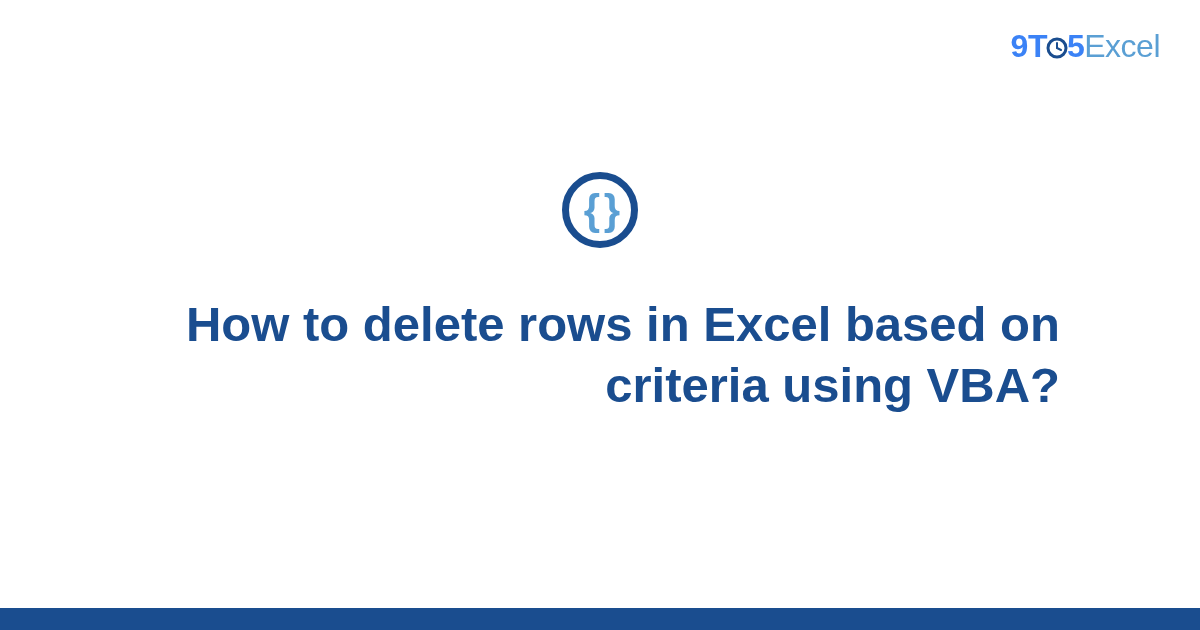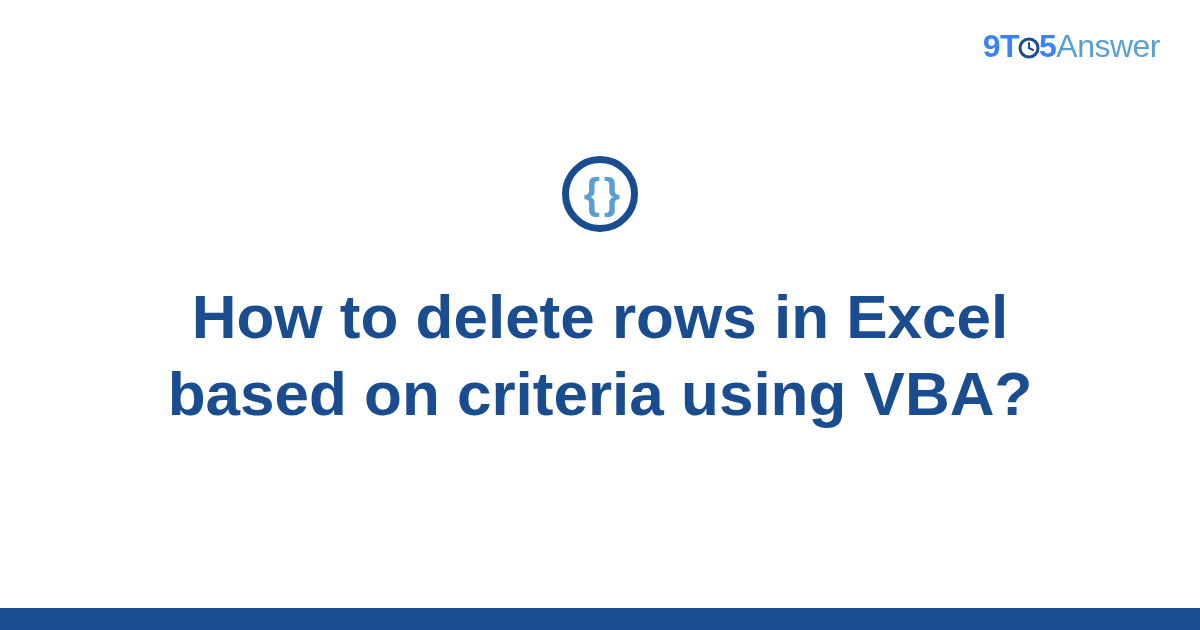--- a/index.html
+++ b/index.html
@@ -58,24 +58,24 @@
     }
     .braces {
       font-size: 42px;
       font-weight: 700;
       color: #5a9fd4;
       letter-spacing: -4px;
       line-height: 1;
       font-family: "Segoe UI", Arial, sans-serif;
     }
     .title {
-      font-size: 62px;
+      font-size: 49px;
       font-weight: 700;
       color: #1a4d8f;
-      text-align: center;
+      text-align: right;
       line-height: 1.25;
       max-width: 960px;
       padding: 0 20px;
     }
     .bottom-bar {
       position: absolute;
       bottom: 0;
       left: 0;
       width: 100%;
       height: 22px;
@@ -83,21 +83,21 @@
     }
   </style>
 </head>
 <body>
 
 <div class="header-logo">
   <span class="part1"><span>9T</span><span class="o-char"><svg width="22" height="22" viewBox="0 0 22 22" style="vertical-align:-2px;margin:0 -1px">
           <circle cx="11" cy="11" r="9" fill="none" stroke="#1a4d8f" stroke-width="3"></circle>
           <line x1="11" y1="6" x2="11" y2="11" stroke="#1a4d8f" stroke-width="2" stroke-linecap="round"></line>
           <line x1="11" y1="11" x2="15" y2="13" stroke="#1a4d8f" stroke-width="2" stroke-linecap="round"></line>
-        </svg></span><span>5</span></span><span class="part2">Answer</span>
+        </svg></span><span>5</span></span><span class="part2">Excel</span>
 </div>
 
 <div class="content-wrapper">
   <div class="center-icon">
     <span class="braces">{ }</span>
   </div>
   <h1 class="title">How to delete rows in Excel based on criteria using VBA?</h1>
 </div>
 
 <div class="bottom-bar"></div>

